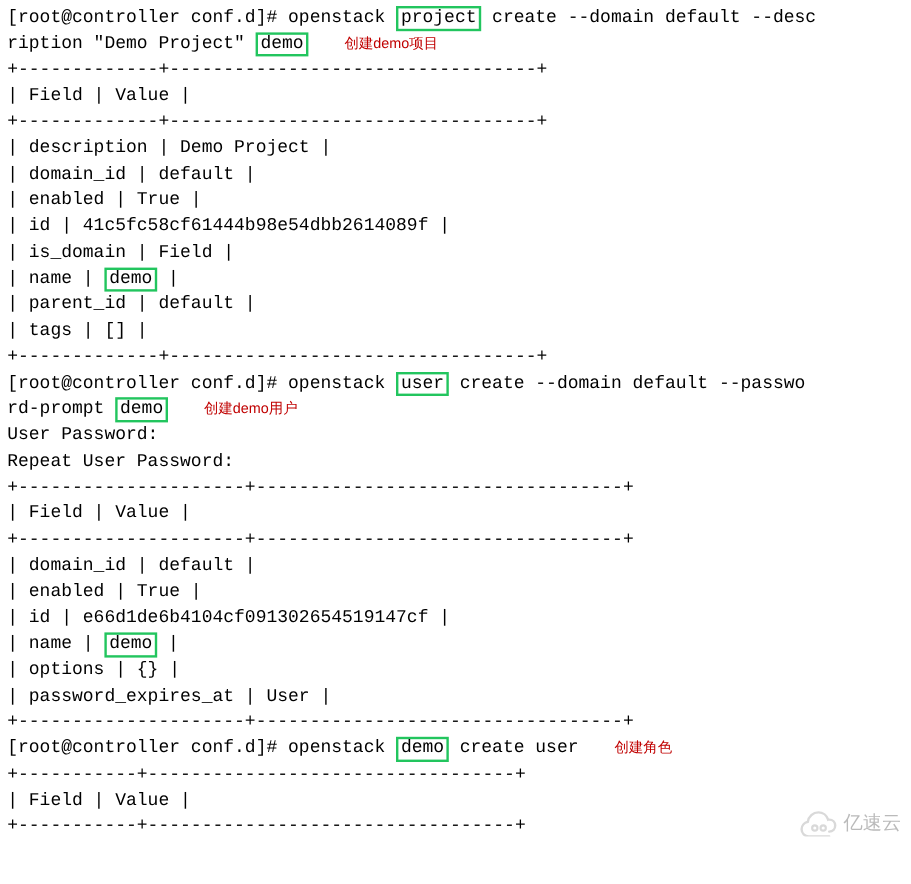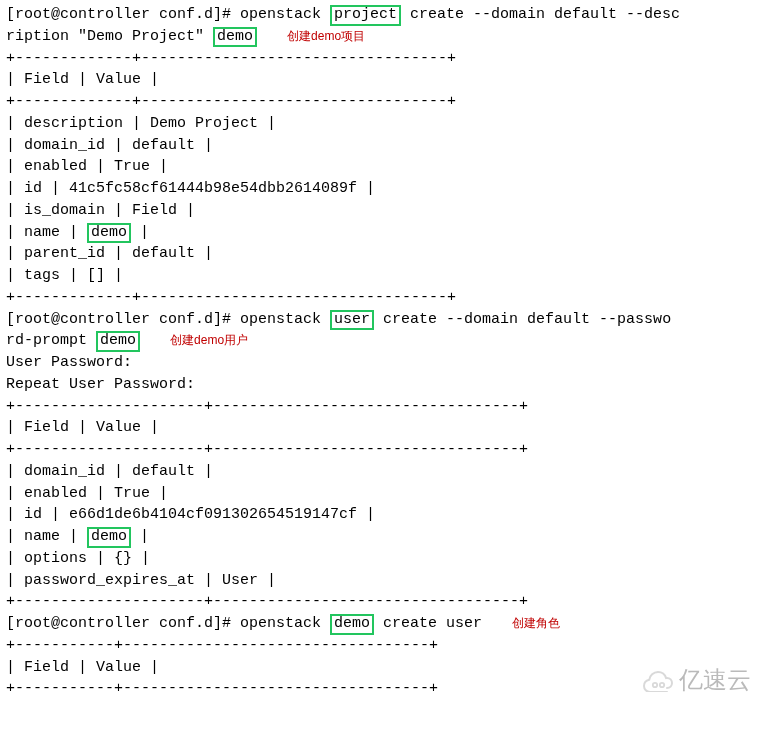--- a/index.html
+++ b/index.html
@@ -28,23 +28,23 @@
       font-size: 12px;
       display: inline-block;
       margin-left: 30px;
     }
     .watermark {
       position: absolute;
       right: 8px;
       bottom: 6px;
       color: rgba(130,130,130,0.55);
       font-family: "Microsoft YaHei", sans-serif;
-      font-size: 24px;
+      font-size: 16px;
       display: flex;
-      align-items: center;
+      align-items: flex-start;
       gap: 4px;
     }
     .wm-icon svg { display:block; opacity:0.55; }
   </style>
 </head>
 <body>
 
 <span class="line">
   <span>[root@controller conf.d]# </span><span>openstack </span><span class="boxed">project</span><span> create --domain default --desc</span>
 </span>

